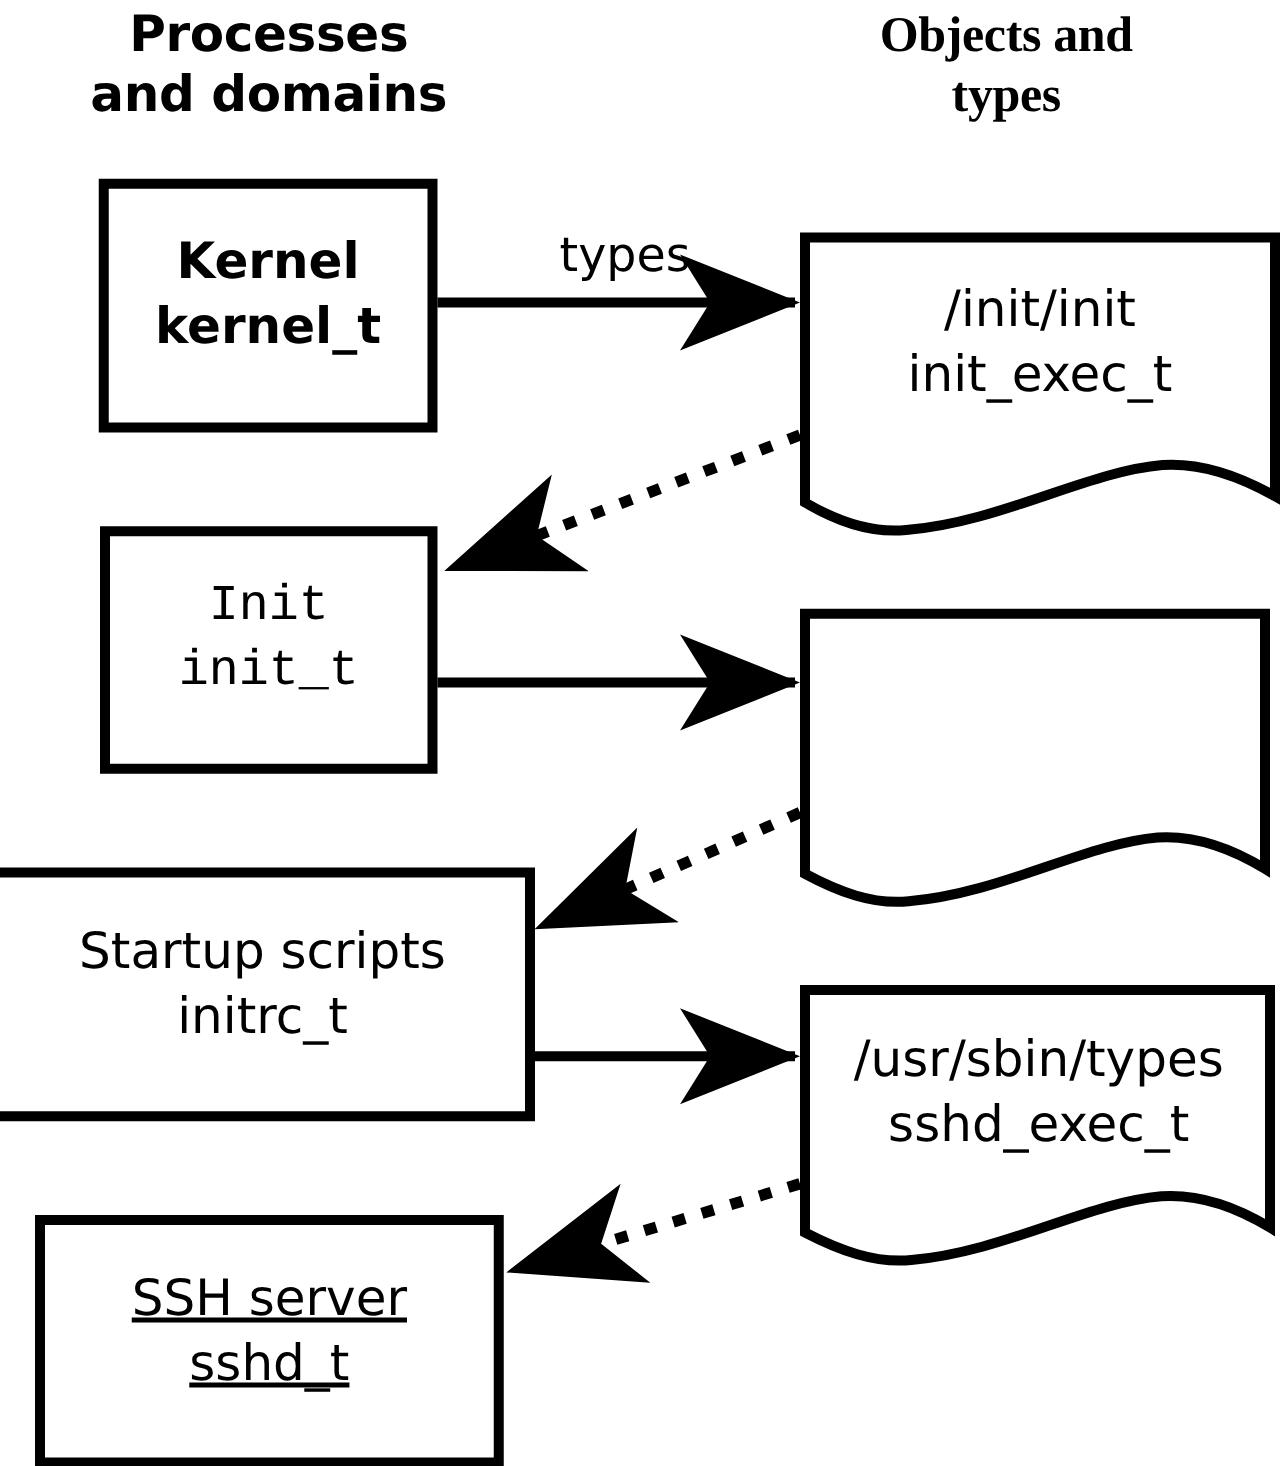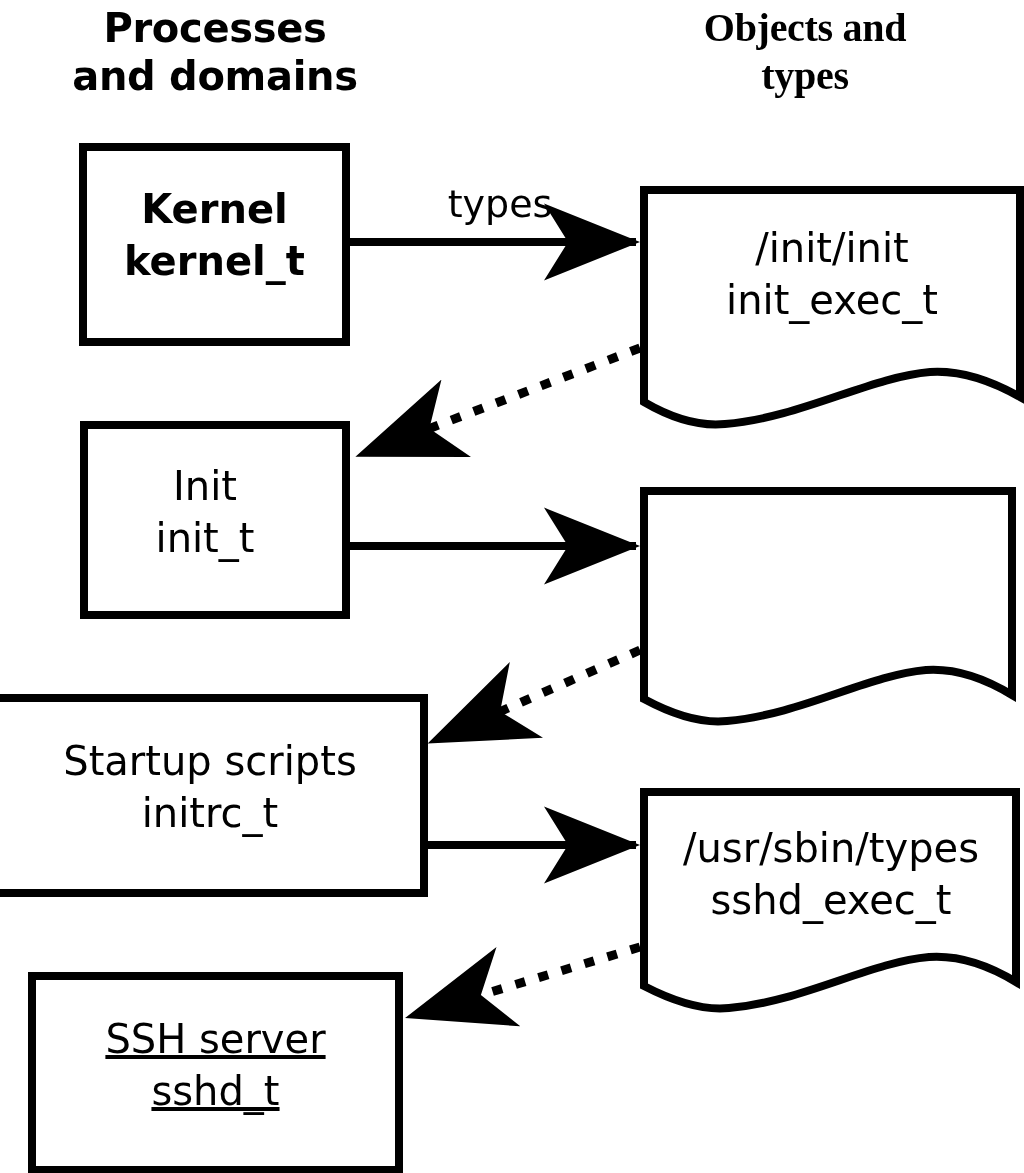--- a/index.html
+++ b/index.html
@@ -106,21 +106,21 @@
 
   <div class="col-header" id="header-left">Processes
 and domains</div>
 
   <div class="col-header" id="header-right">Objects and
 types</div>
 
   <div class="node-label" style="left:83px; top:183px; width:263px;font-weight:bold;">Kernel
 kernel_t</div>
 
-  <div class="node-label" style="left:74px; top:460px; width:262px;">Init
+  <div class="node-label" style="left:84px; top:460px; width:262px;font-family:Liberation Mono, monospace;">Init
 init_t</div>
 
   <div class="node-label" style="left:-4px; top:735px; width:428px;">Startup scripts
 initrc_t</div>
 
   <div class="node-label" style="left:32px; top:1013px; width:367px;text-decoration:underline;">SSH server
 sshd_t</div>
 
   <div class="node-label" style="left:646px; top:222px; width:372px;">/init/init
 init_exec_t</div>

